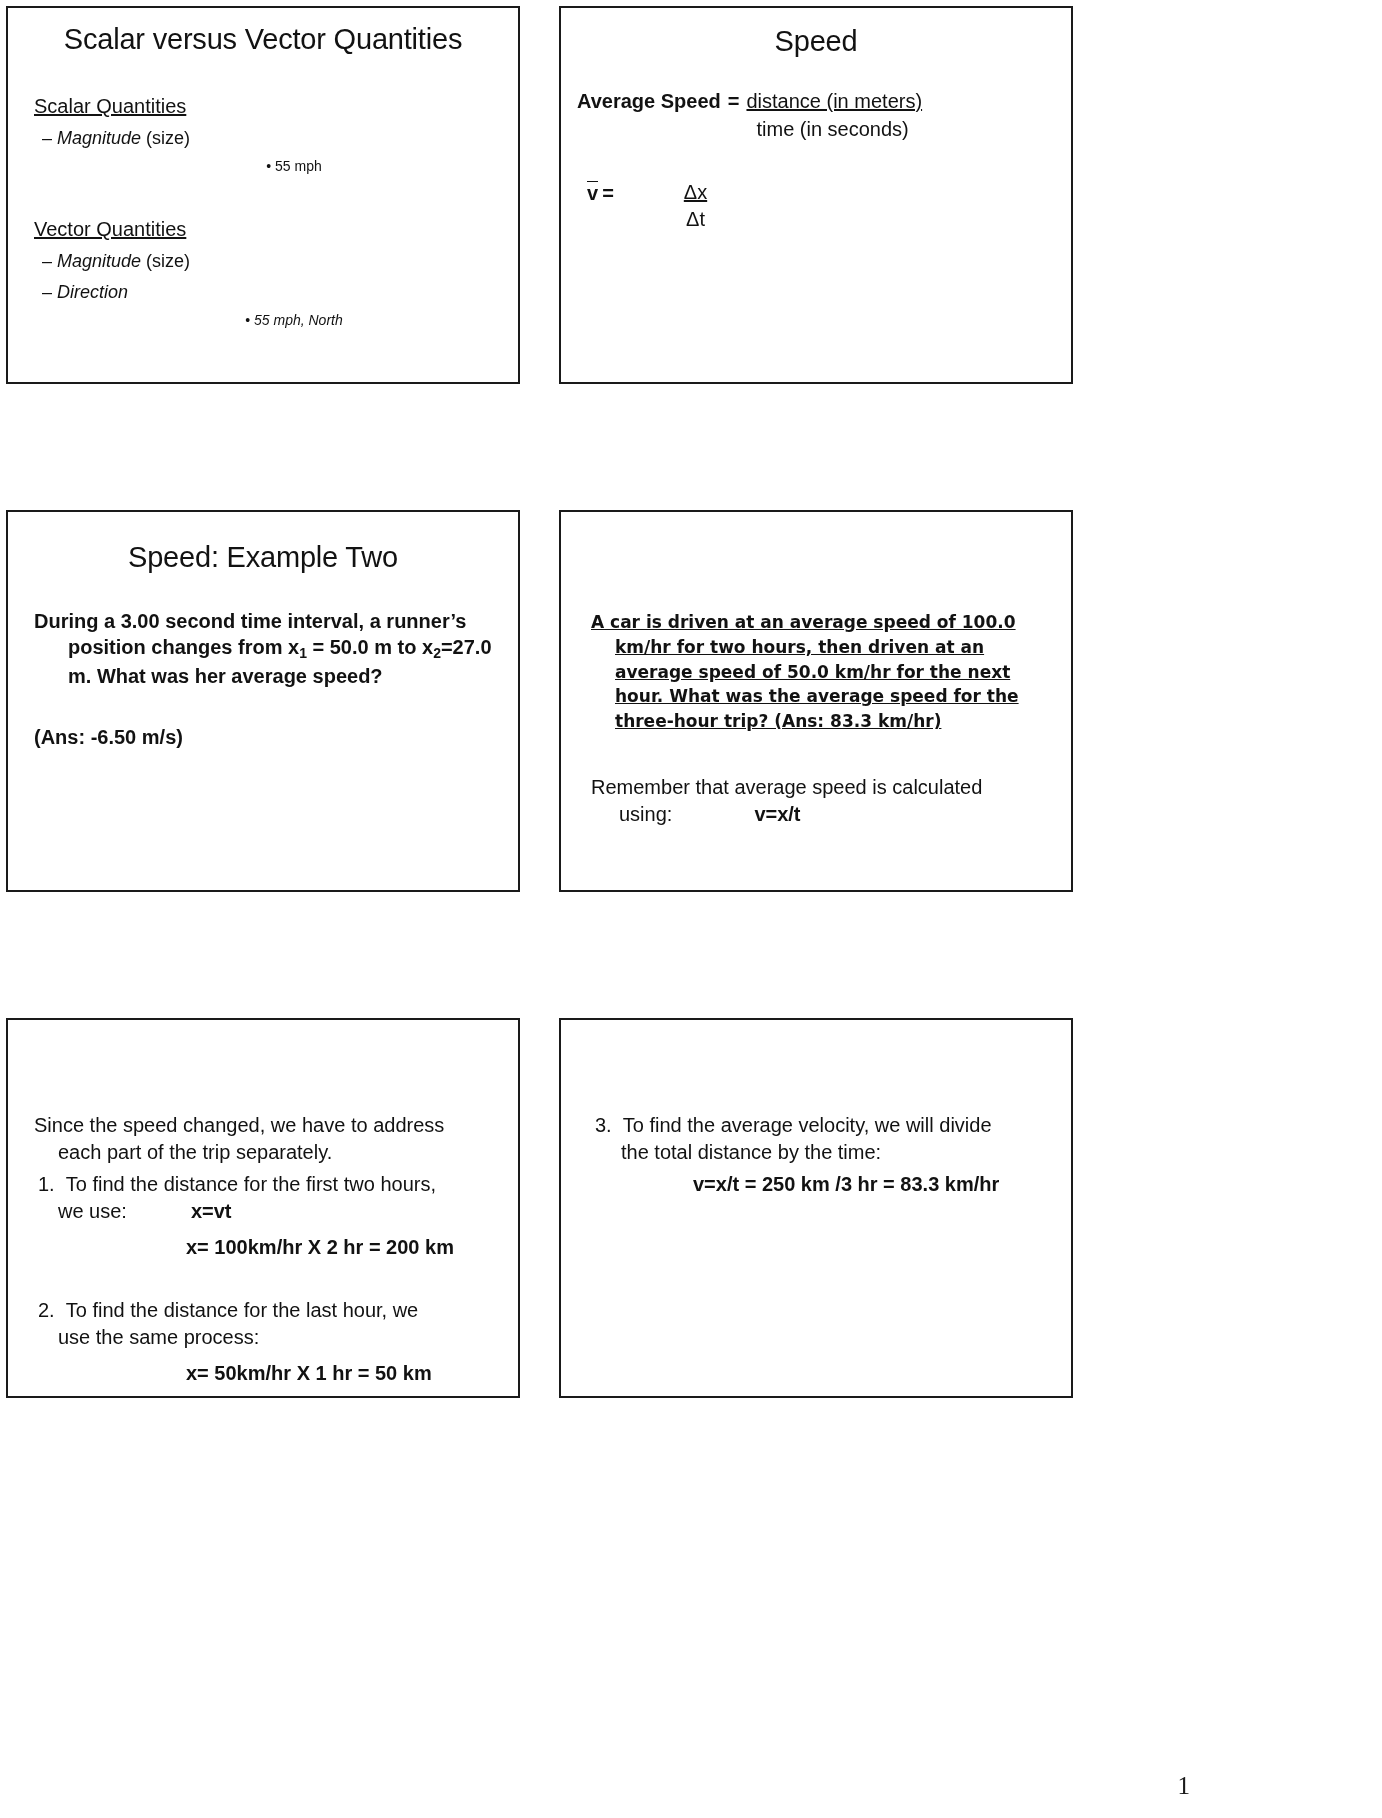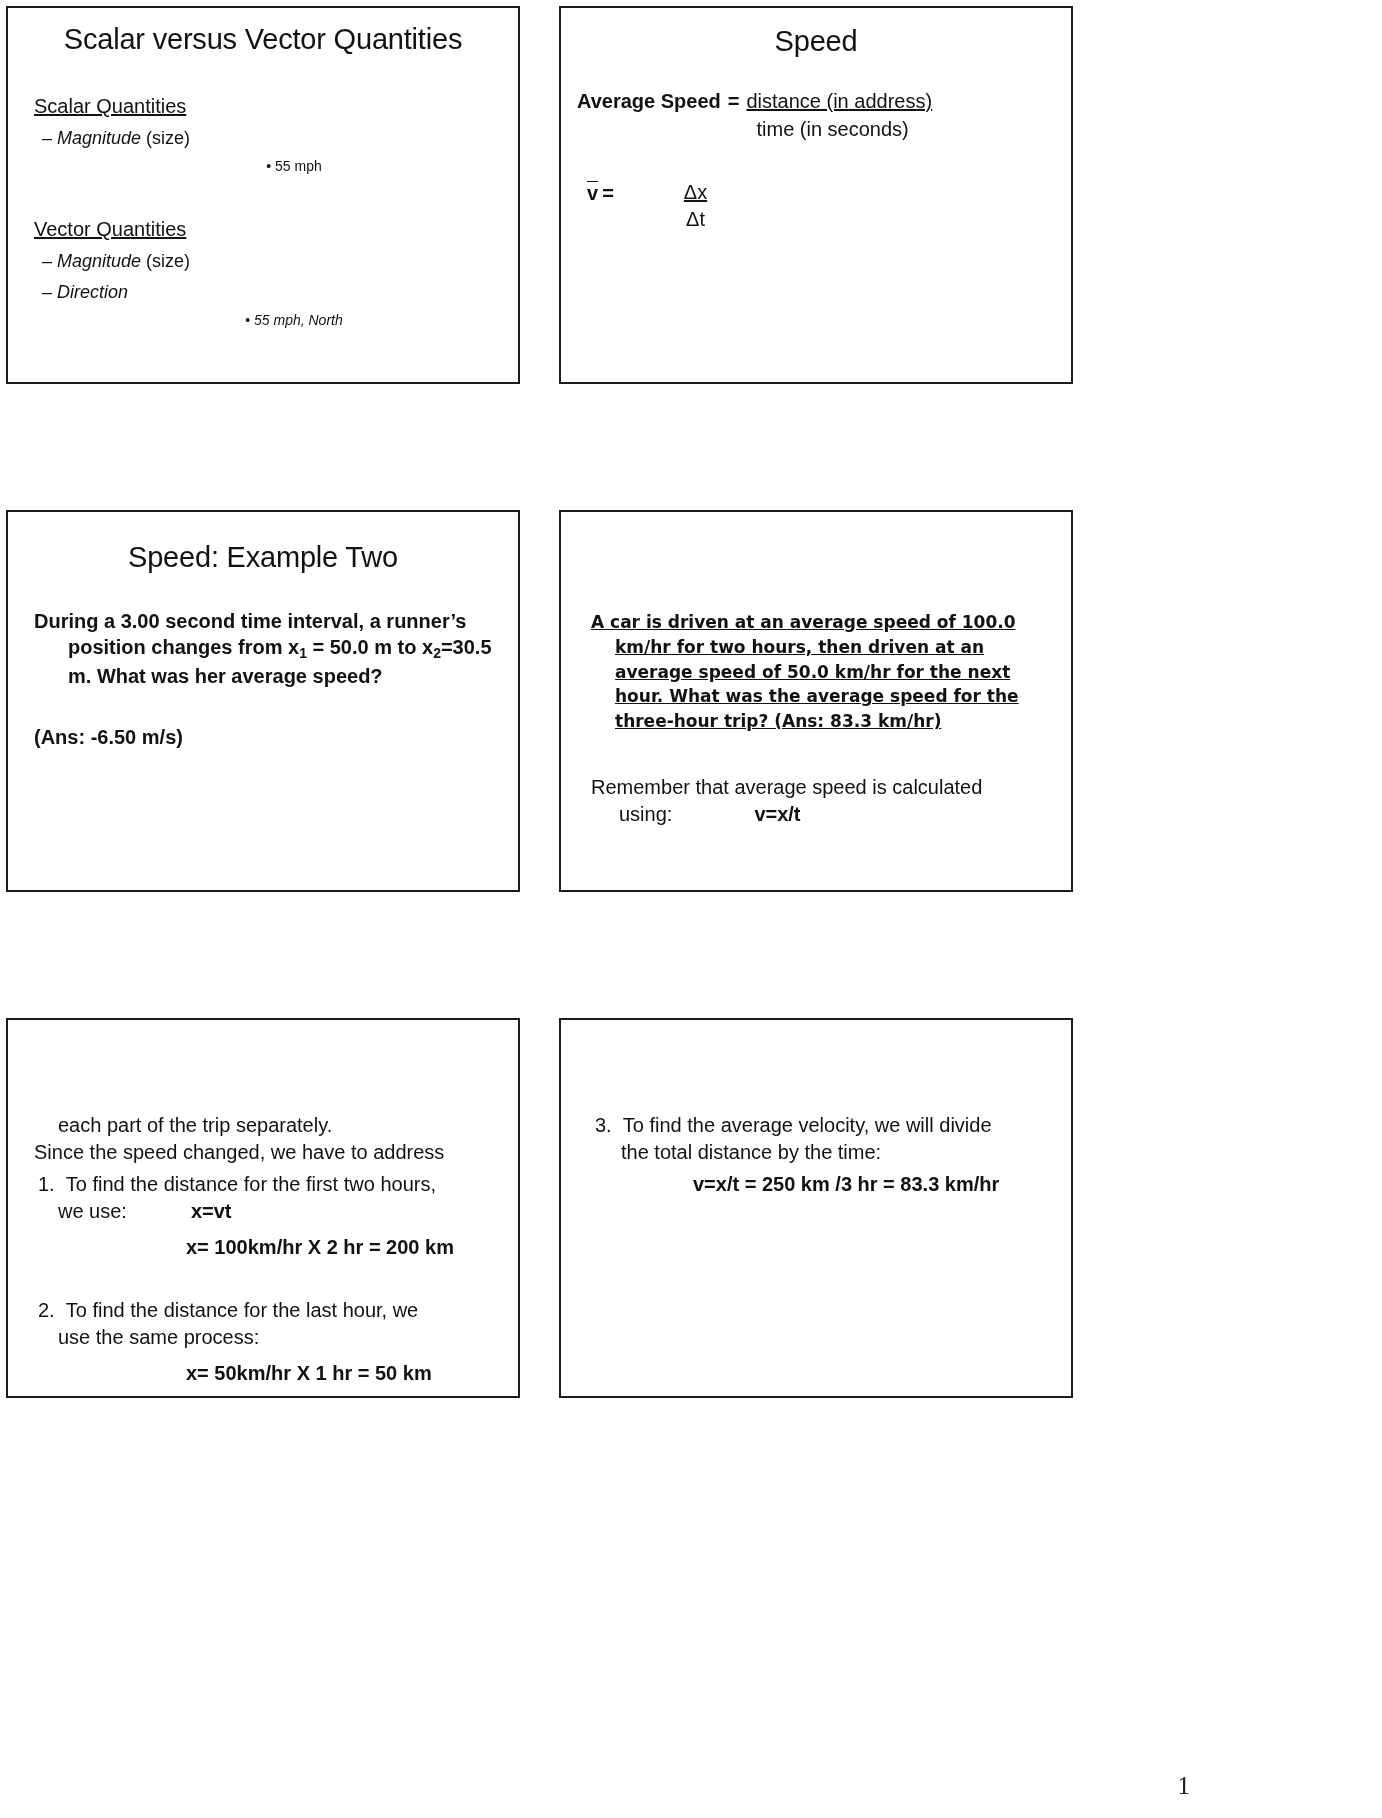--- a/index.html
+++ b/index.html
@@ -182,21 +182,21 @@
   <div class="slide col-r row-1">
     <div style="padding:18px 16px 0 16px;">
       <div class="s-title">Speed</div>
 
       <div style="height:32px;"></div>
 
       <div class="avg-row">
         <span class="avg-label">Average Speed</span>
         <span class="avg-label" style="padding:0 7px;">=</span>
         <span style="display:inline-block;">
-          <span class="frac-num">distance (in address)</span><br>
+          <span class="frac-num">distance (in meters)</span><br>
           <span class="frac-den" style="display:inline-block;padding-left:10px;padding-top:5px;">time (in seconds)</span>
         </span>
       </div>
 
       <div style="height:40px;"></div>
 
       <div style="display:flex;align-items:flex-start;padding-left:10px;">
         <span style="font-size:20px;font-weight:bold;">
           <span class="vbar">v</span><span style="padding-left:4px;">=</span>
         </span>
@@ -209,21 +209,21 @@
   </div>
 
   <div class="slide col-l row-2">
     <div style="padding:30px 14px 0 14px;">
       <div class="s-title">Speed: Example Two</div>
 
       <div style="height:34px;"></div>
 
       <div class="body-bold" style="padding-left:12px;">
         <div>During a 3.00 second time interval, a runner’s</div>
-        <div style="padding-left:34px;"><span>position changes from x</span><sub>1</sub><span> = 50.0 m to x</span><sub>2</sub><span>=30.5</span></div>
+        <div style="padding-left:34px;"><span>position changes from x</span><sub>1</sub><span> = 50.0 m to x</span><sub>2</sub><span>=27.0</span></div>
         <div style="padding-left:34px;">m.  What was her average speed?</div>
       </div>
 
       <div style="height:34px;"></div>
 
       <div class="body-bold" style="padding-left:12px;">(Ans:  -6.50 m/s)</div>
     </div>
   </div>
 
   <div class="slide col-r row-2">
@@ -241,22 +241,22 @@
       <div class="body-reg" style="padding-left:14px;">
         <div>Remember that average speed is calculated</div>
         <div style="padding-left:28px;"><span>using:</span><span style="display:inline-block;width:82px;"></span><span style="font-weight:bold;">v=x/t</span></div>
       </div>
     </div>
   </div>
 
   <div class="slide col-l row-3">
     <div style="padding:92px 14px 0 14px;">
       <div class="body-reg" style="padding-left:12px;">
+        <div>Since the speed changed, we have to address</div>
         <div style="padding-left:24px;">each part of the trip separately.</div>
-        <div>Since the speed changed, we have to address</div>
       </div>
 
       <div style="height:6px;"></div>
 
       <div class="body-reg" style="padding-left:12px;">
         <div class="hang2"><span>1.</span><span>&nbsp;&nbsp;</span><span>To find the distance for the first two hours,</span></div>
         <div style="padding-left:24px;"><span>we use:</span><span style="display:inline-block;width:64px;"></span><span style="font-weight:bold;">x=vt</span></div>
         <div style="height:10px;"></div>
         <div class="formula-b" style="padding-left:152px;">x= 100km/hr X 2 hr = 200 km</div>
       </div>

